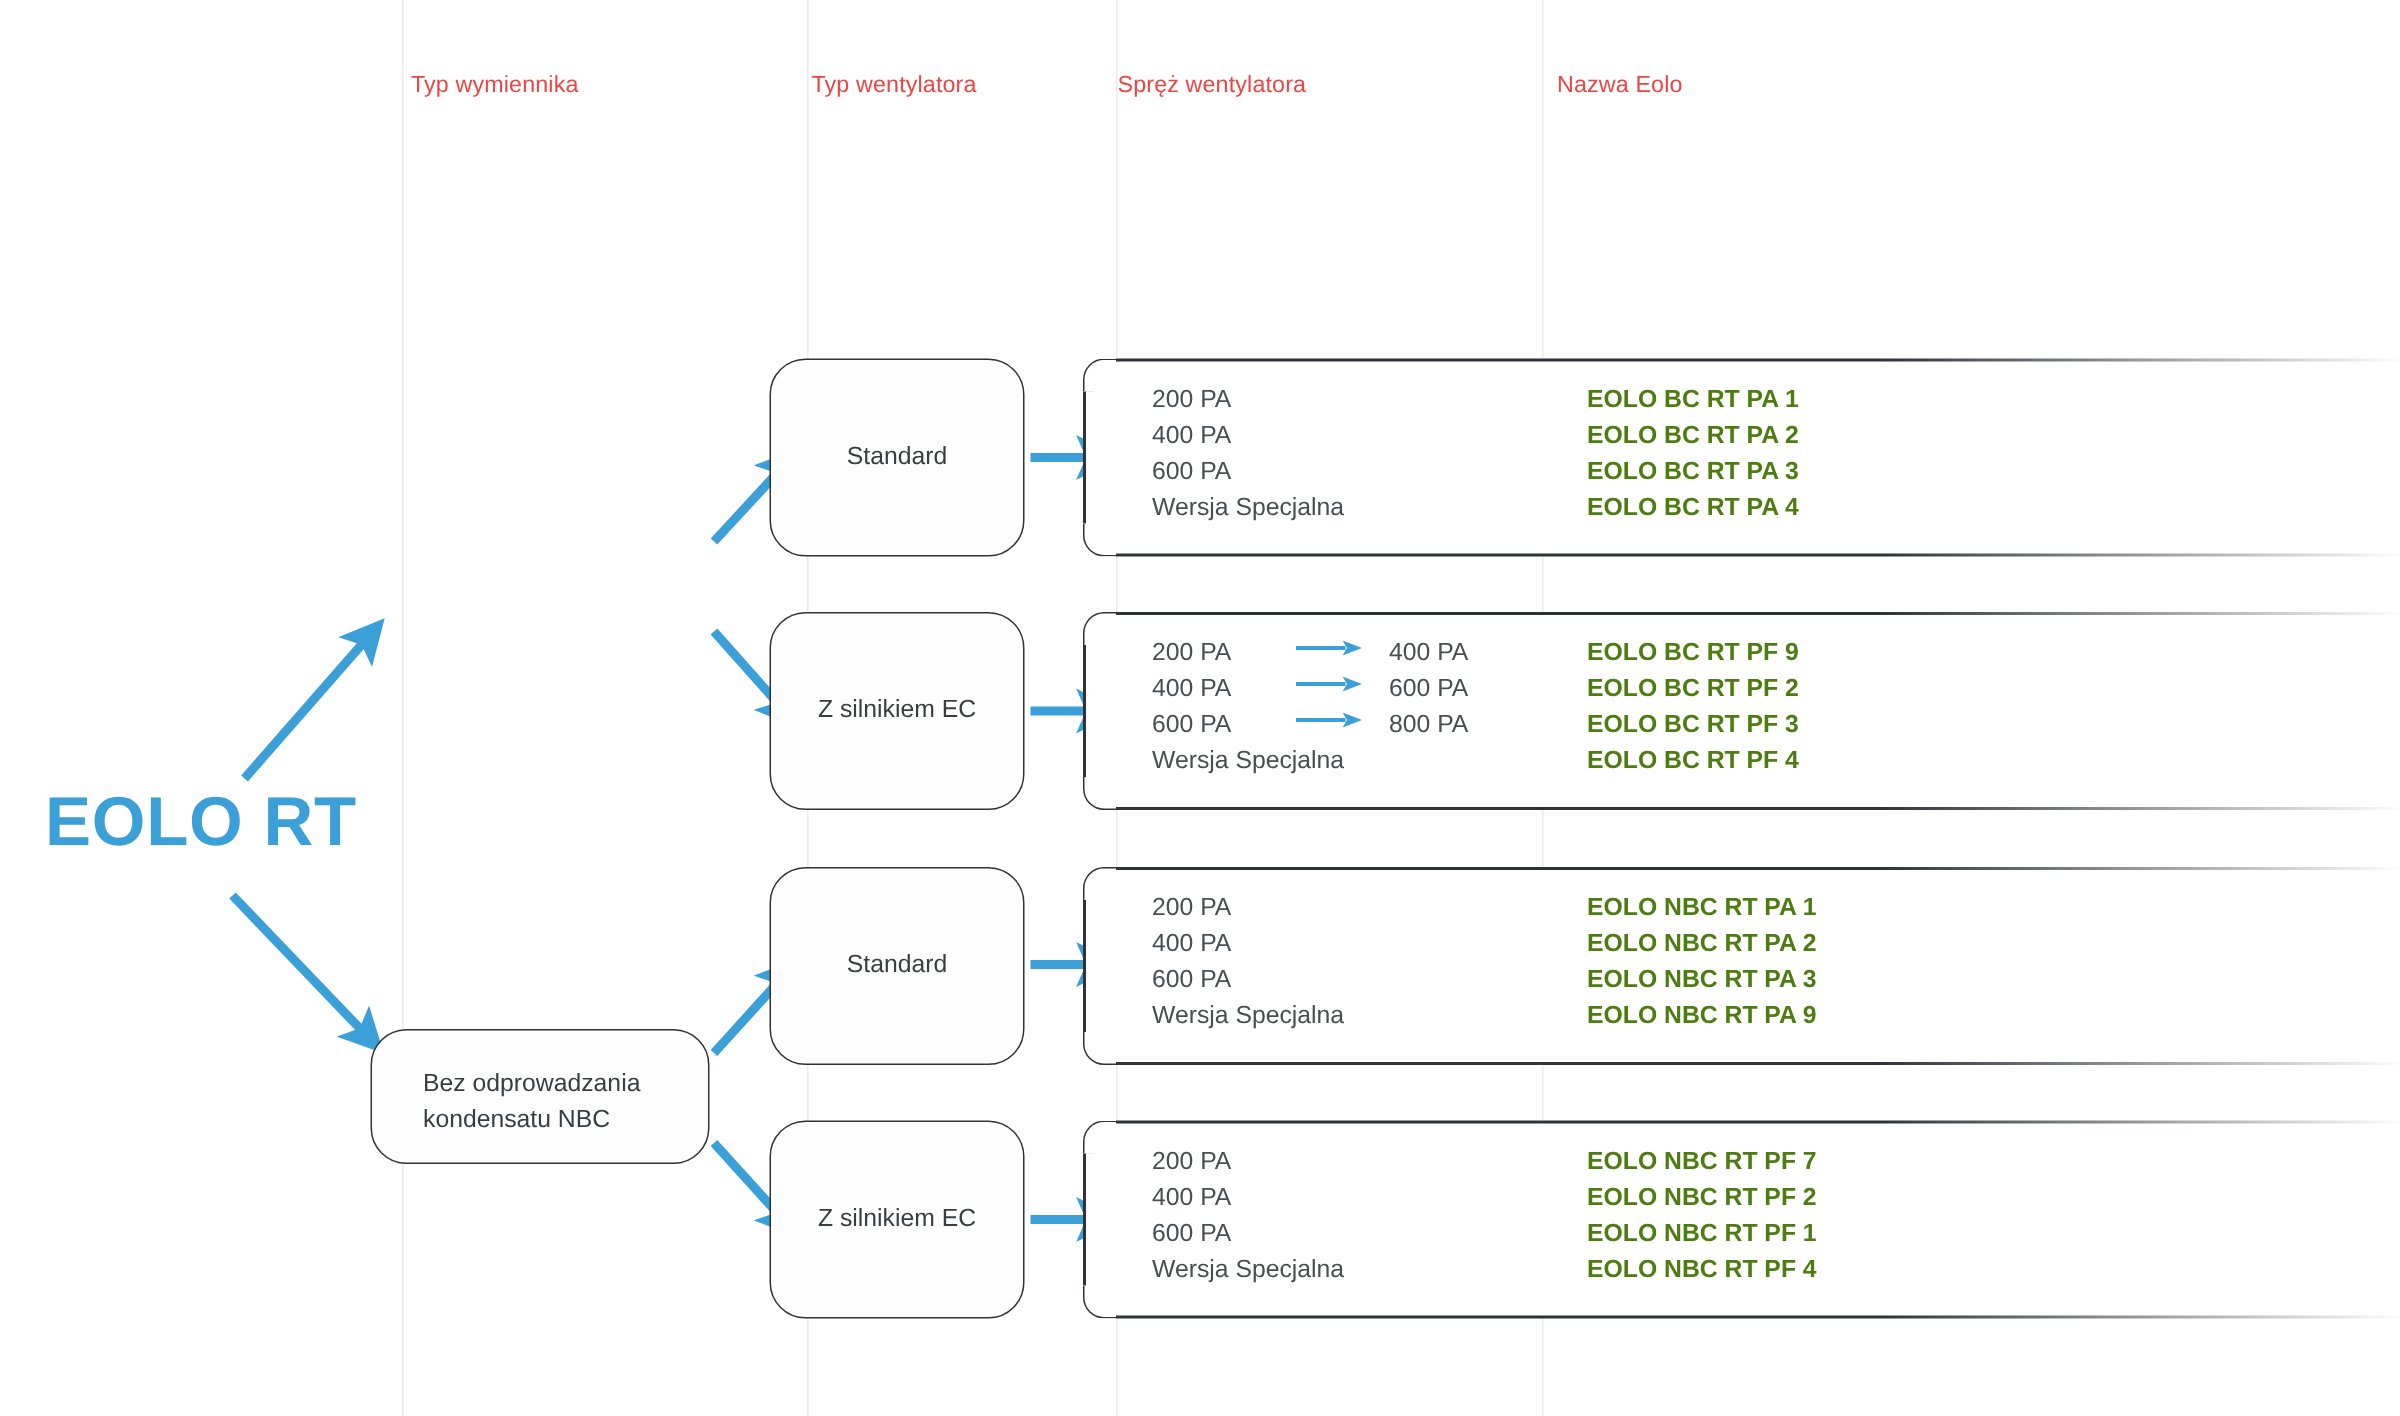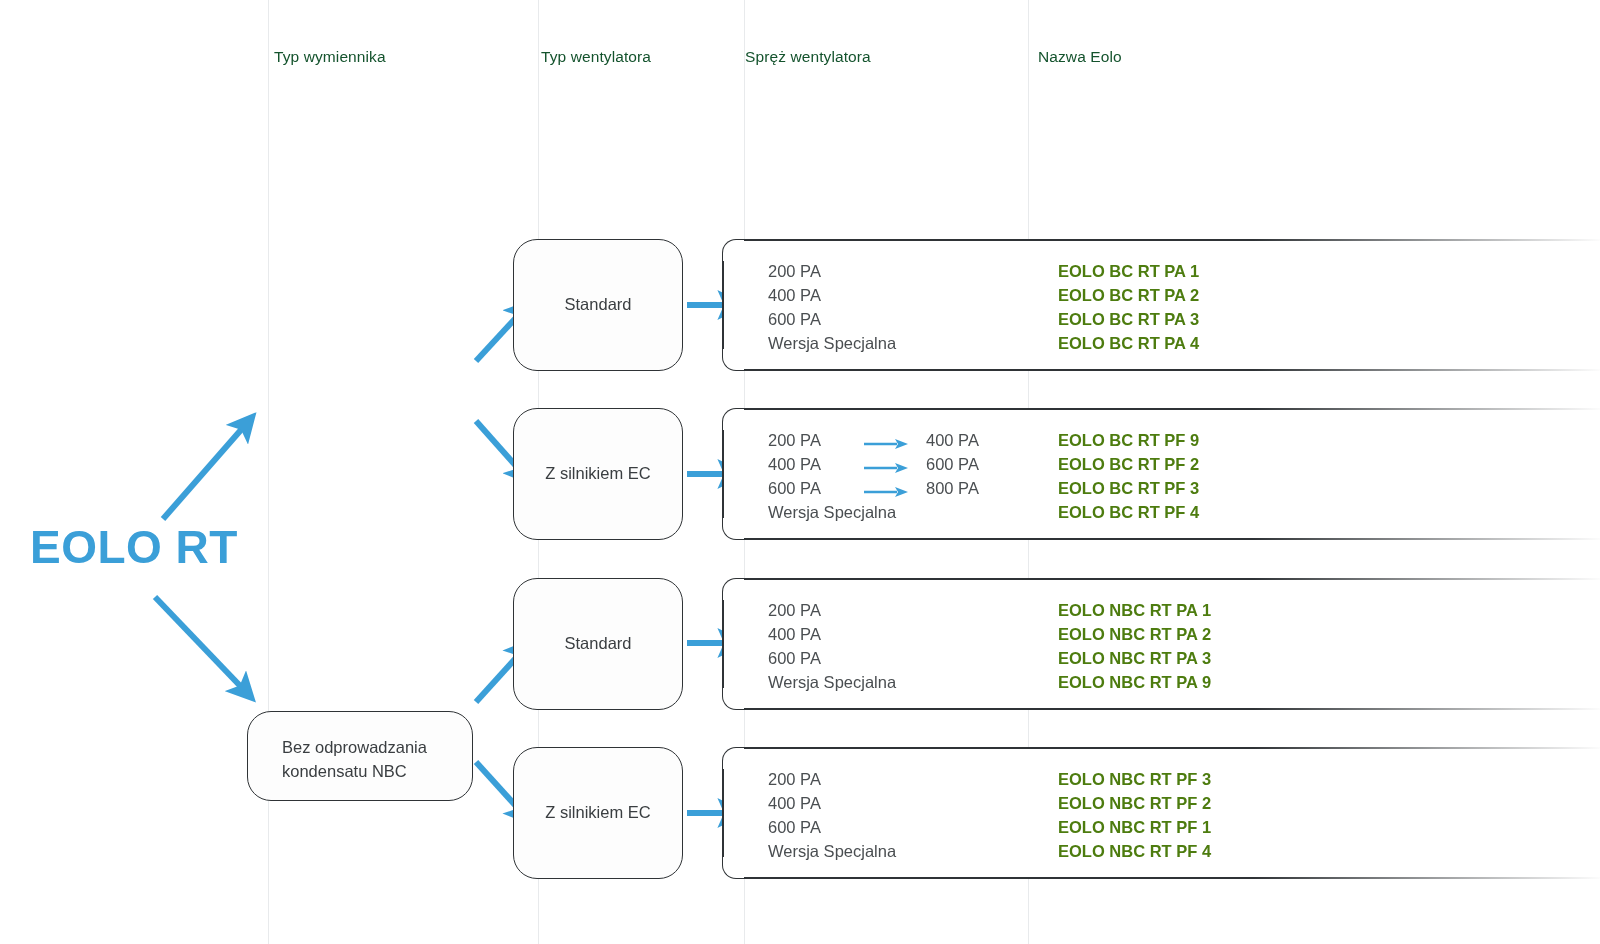--- a/index.html
+++ b/index.html
@@ -23,21 +23,21 @@
     position: absolute;
     top: 0; bottom: 0;
     width: 1px;
     background: #e8eaec;
   }
 
   
   .col-head {
     position: absolute;
     font-size: 15.5px;
-    color: #14532d;
+    color: #ef4444;
     font-family: "Liberation Sans", sans-serif;
     letter-spacing: .1px;
     white-space: nowrap;
   }
 
   
   #root-label {
     position: absolute;
     left: 30px; top: 524px;
     font-size: 46px;
@@ -104,21 +104,21 @@
 
   .panel-rows {
     position: absolute;
     left: 46px; top: 50%;
     transform: translateY(-50%);
     display: flex;
     flex-direction: column;
   }
   .prow {
     display: flex;
-    align-items: flex-end;
+    align-items: flex-start;
     height: 24px;
     margin: 0;
   }
   .prow + .prow { margin-top: 0px; }
   .p-from {
     width: 96px;
     font-size: 16.5px;
     color: #4a4e51;
     white-space: nowrap;
   }
@@ -188,21 +188,21 @@
       <path d="M476,762 L524,815"></path>
 
       <path d="M687,305 L733,305"></path>
       <path d="M687,474 L733,474"></path>
       <path d="M687,643 L733,643"></path>
       <path d="M687,813 L733,813"></path>
     </g>
   </svg>
 
 
-  <div class="node" style="left:247px;top:711px;width:226px;height:90px;display:block;padding:24px 0 0 34px;text-align:left">
+  <div class="node" style="left:247px;top:686px;width:226px;height:90px;display:block;padding:24px 0 0 34px;text-align:left">
     <span>Bez odprowadzania</span>
     <span>kondensatu NBC</span>
   </div>
 
   <div class="node" style="left:513px;top:239px;width:170px;height:132px">
     <span>Standard</span>
   </div>
   <div class="node" style="left:513px;top:408px;width:170px;height:132px">
     <span>Z silnikiem EC</span>
   </div>
@@ -316,21 +316,21 @@
 
   <div class="panel" style="left:722px;top:747px;width:900px;height:132px">
     <span class="edge top"></span>
     <span class="edge bottom"></span>
     <span class="edge left"></span>
     <span class="corner tl"></span>
     <span class="corner bl"></span>
     <div class="panel-rows rows-narrow">
         <div class="prow">
           <span class="p-from">200 PA</span>
-          <span class="p-name">EOLO NBC RT PF 3</span>
+          <span class="p-name">EOLO NBC RT PF 7</span>
         </div>
         <div class="prow">
           <span class="p-from">400 PA</span>
           <span class="p-name">EOLO NBC RT PF 2</span>
         </div>
         <div class="prow">
           <span class="p-from">600 PA</span>
           <span class="p-name">EOLO NBC RT PF 1</span>
         </div>
         <div class="prow">

